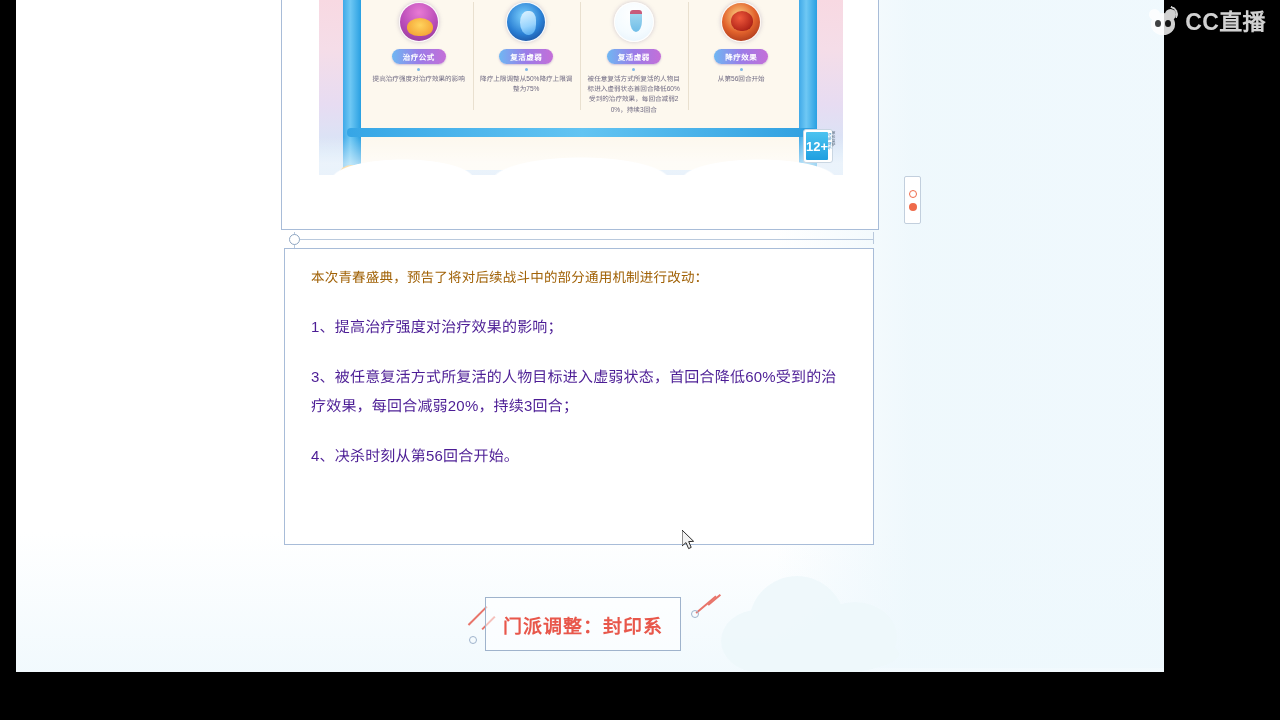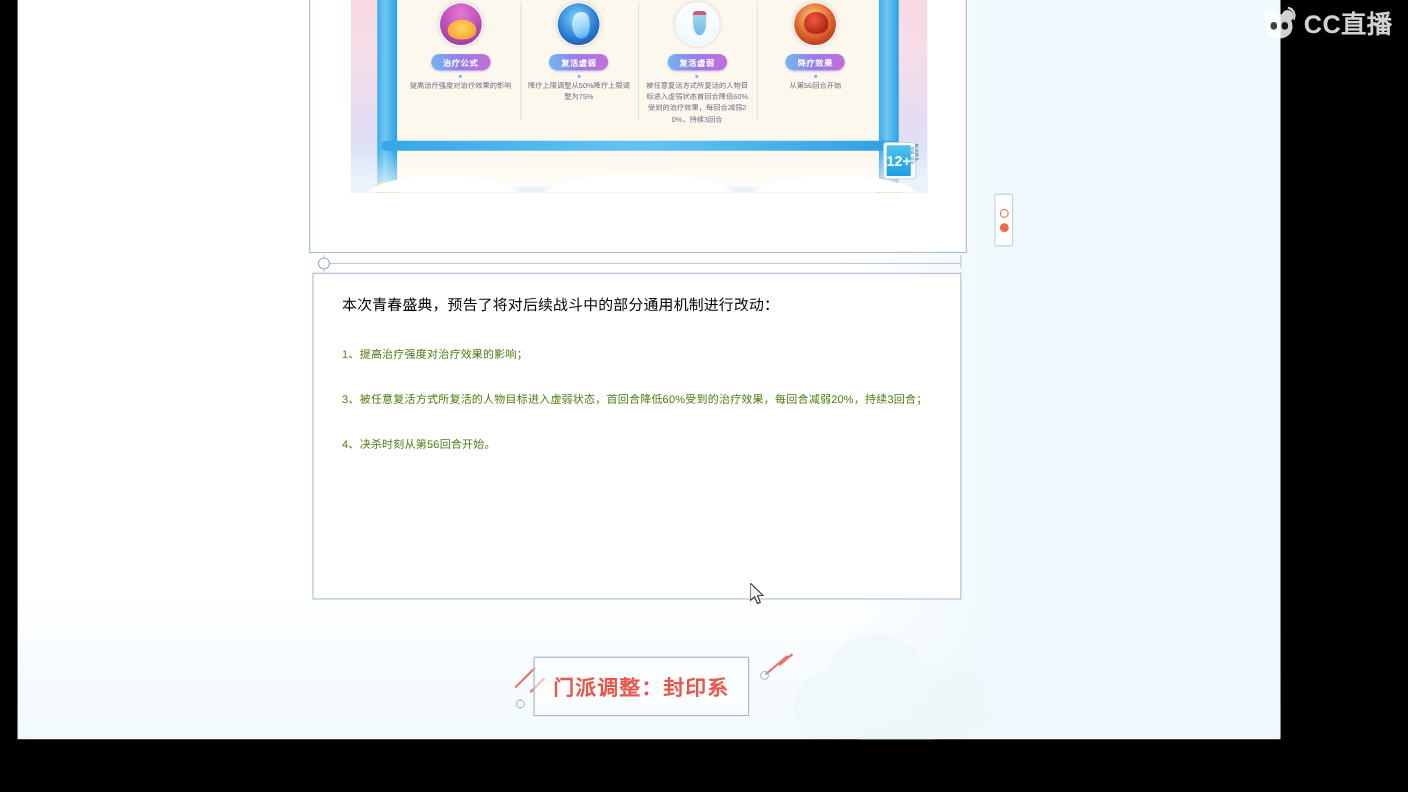--- a/index.html
+++ b/index.html
@@ -346,28 +346,28 @@
   #text-box {
     position: absolute;
     left: 268px; top: 248px;
     width: 590px; height: 297px;
     border: 1px solid #a8bcd8;
     background: rgba(255,255,255,0.92);
     padding: 16px 26px;
   }
   #text-box .intro {
     font-size: 13.5px;
-    color: #000000;
+    color: #a16207;
     line-height: 1.9;
     margin-bottom: 22px;
     letter-spacing: .2px;
   }
   #text-box .bullet {
-    font-size: 10px;
-    color: #4d7c0f;
+    font-size: 15px;
+    color: #4c1d95;
     line-height: 1.9;
     margin-bottom: 22px;
     letter-spacing: .2px;
   }
 
   
   #section-title-box {
     position: absolute;
     left: 469px; top: 597px;
     width: 196px; height: 54px;

